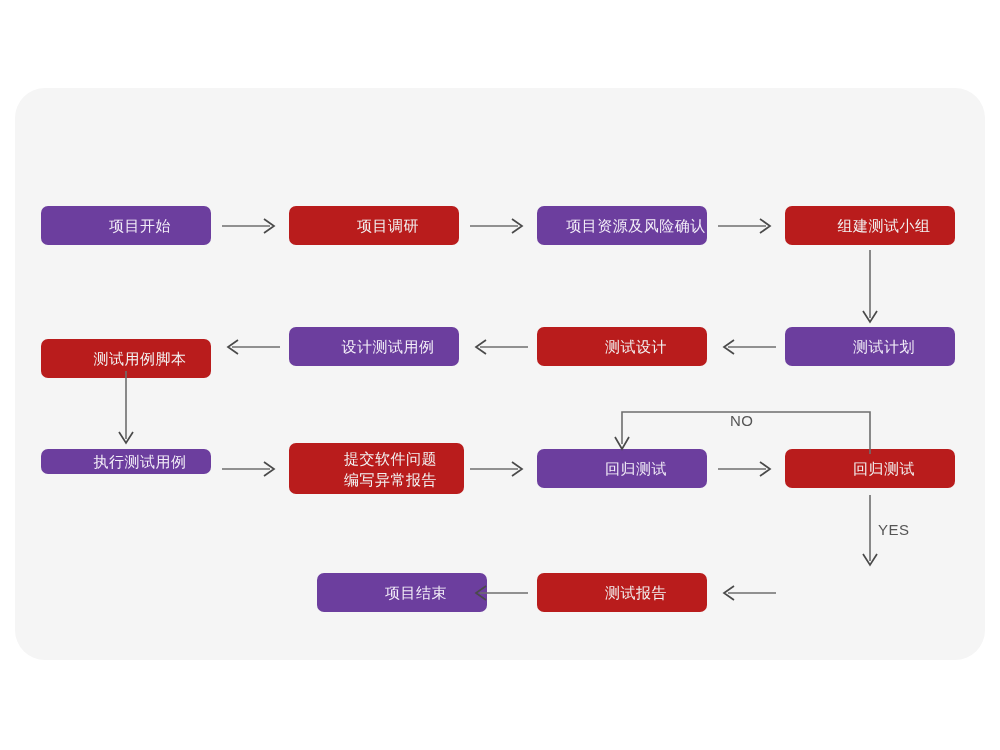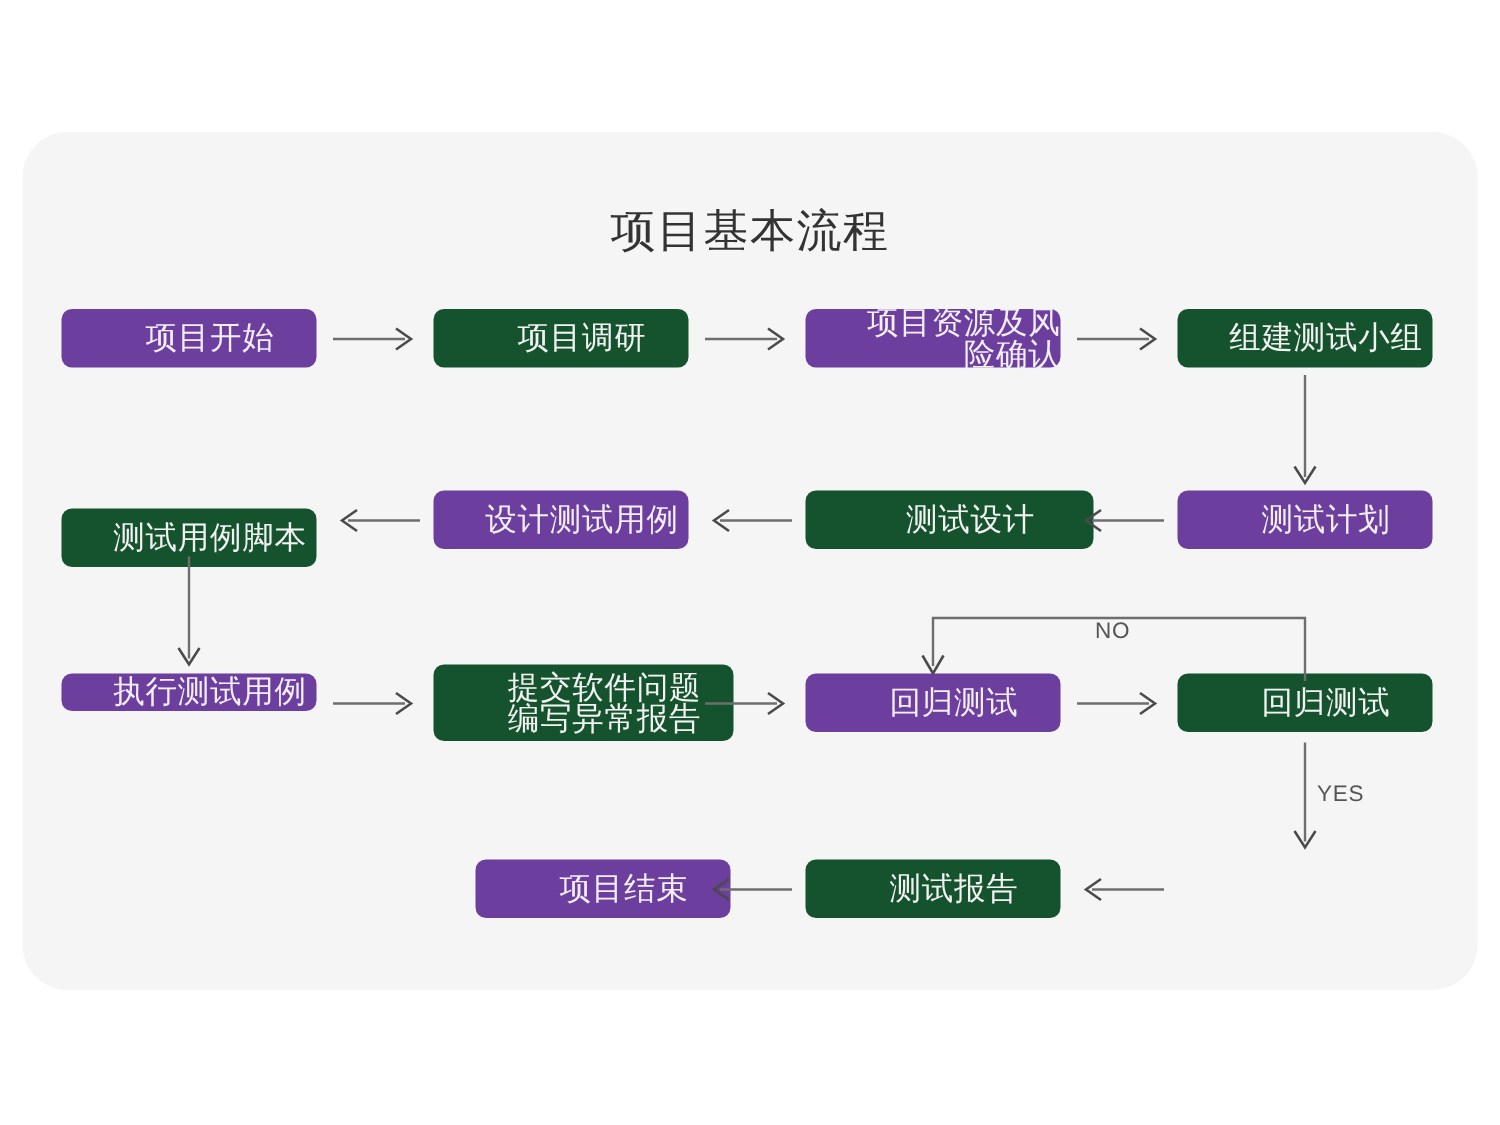--- a/index.html
+++ b/index.html
@@ -18,48 +18,47 @@
   .title{
     position:absolute;left:0;top:134px;width:1000px;text-align:center;
     font-size:30px;color:#333333;letter-spacing:1px;
   }
 
   
   .node{
     position:absolute;box-sizing:border-box;
     border-radius:7px;
     display:flex;align-items:center;justify-content:center;
-    text-align:right;
-    font-size:21px;line-height:21px;
+    text-align:left;
+    font-size:15px;line-height:21px;
     letter-spacing:0.5px;
     user-select:none;
     padding-left:28px;
   }
   .node.purple{background:#6c3e9e;color:#f3eef8;}
-  .node.gray{background:#14532d;color:#f2f2f2;}
+  .node.gray{background:#b91c1c;color:#f2f2f2;}
 
   
   .conn{position:absolute;overflow:visible;}
   .conn line,.conn path,.conn polyline{
     stroke:#6e6e6e;stroke-width:1.6;fill:none;
   }
   .conn .head{stroke:#4a4a4a;stroke-width:1.7;fill:none;}
 
   .edge-label{
     position:absolute;font-size:15px;color:#555555;letter-spacing:0.5px;
   }
 </style>
 </head>
 <body>
 
 <div id="stage">
 
   <div class="panel"></div>
 
-  <div class="title">项目基本流程</div>
 
   <div class="node purple" style="left:41px;top:206px;width:170px;height:39px;">项目开始</div>
 
   <svg class="conn" style="left:222px;top:216px;width:58px;height:20px;" viewBox="0 0 58 20">
     <line x1="0" y1="10" x2="48" y2="10"></line>
     <polyline class="head" points="42,3 52,10 42,17"></polyline>
   </svg>
 
   <div class="node gray" style="left:289px;top:206px;width:170px;height:39px;">项目调研</div>
 
@@ -89,42 +88,42 @@
     <polyline class="head" points="16,3 6,10 16,17"></polyline>
   </svg>
 
   <div class="node purple" style="left:289px;top:327px;width:170px;height:39px;">设计测试用例</div>
 
   <svg class="conn" style="left:470px;top:337px;width:58px;height:20px;" viewBox="0 0 58 20">
     <line x1="10" y1="10" x2="58" y2="10"></line>
     <polyline class="head" points="16,3 6,10 16,17"></polyline>
   </svg>
 
-  <div class="node gray" style="left:537px;top:327px;width:192px;height:39px;">测试设计</div>
+  <div class="node gray" style="left:537px;top:327px;width:170px;height:39px;">测试设计</div>
 
   <svg class="conn" style="left:718px;top:337px;width:58px;height:20px;" viewBox="0 0 58 20">
     <line x1="10" y1="10" x2="58" y2="10"></line>
     <polyline class="head" points="16,3 6,10 16,17"></polyline>
   </svg>
 
   <div class="node purple" style="left:785px;top:327px;width:170px;height:39px;">测试计划</div>
 
   <svg class="conn" style="left:114px;top:371px;width:24px;height:76px;" viewBox="0 0 24 76">
     <line x1="12" y1="0" x2="12" y2="68"></line>
     <polyline class="head" points="5,61 12,72 19,61"></polyline>
   </svg>
 
   <div class="node purple" style="left:41px;top:449px;width:170px;height:25px;">执行测试用例</div>
 
   <svg class="conn" style="left:222px;top:459px;width:58px;height:20px;" viewBox="0 0 58 20">
     <line x1="0" y1="10" x2="48" y2="10"></line>
     <polyline class="head" points="42,3 52,10 42,17"></polyline>
   </svg>
 
-  <div class="node gray" style="left:289px;top:443px;width:200px;height:51px;white-space:pre-line;">提交软件问题
+  <div class="node gray" style="left:289px;top:443px;width:175px;height:51px;white-space:pre-line;">提交软件问题
 编写异常报告</div>
 
   <svg class="conn" style="left:470px;top:459px;width:58px;height:20px;" viewBox="0 0 58 20">
     <line x1="0" y1="10" x2="48" y2="10"></line>
     <polyline class="head" points="42,3 52,10 42,17"></polyline>
   </svg>
 
   <div class="node purple" style="left:537px;top:449px;width:170px;height:39px;">回归测试</div>
 
   <svg class="conn" style="left:718px;top:459px;width:58px;height:20px;" viewBox="0 0 58 20">

